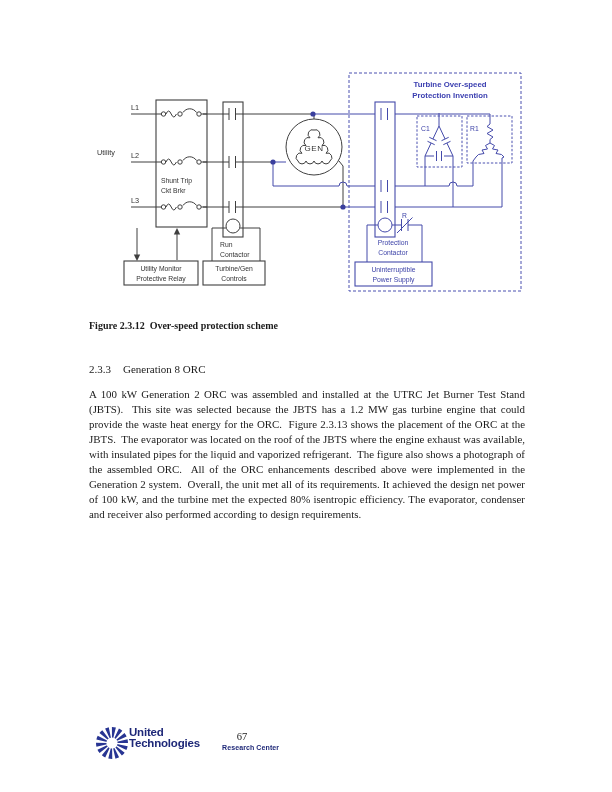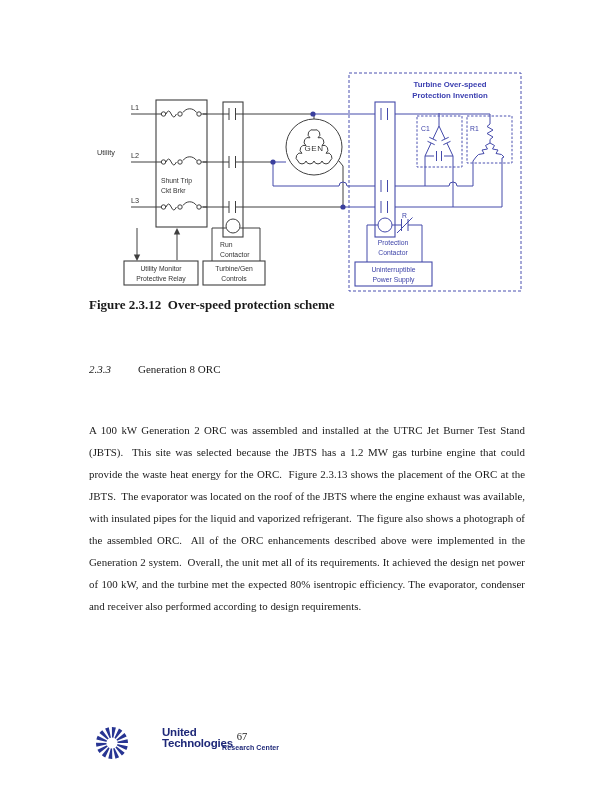--- a/index.html
+++ b/index.html
@@ -14,28 +14,28 @@
   .lblBlue{fill:#3d43a8;font-size:6.8px;}
   .lblTitle{fill:#3a3eb0;font-size:7.8px;font-weight:bold;}
   .wDark{stroke:#3f3f3f;stroke-width:1;fill:none;}
   .wBlue{stroke:#444aaa;stroke-width:1;fill:none;}
   .boxDark{stroke:#3f3f3f;stroke-width:1.1;fill:none;}
   .boxBlue{stroke:#444aaa;stroke-width:1.1;fill:none;}
   .dash{stroke:#4a50b0;stroke-width:1;fill:none;stroke-dasharray:3 2;}
   .dashS{stroke:#4a50b0;stroke-width:1;fill:none;stroke-dasharray:2.4 1.7;}
   .dot{fill:#3a3f9e;stroke:none;}
   
-  .caption{left:89px;top:297px;font-size:13px;font-weight:bold;white-space:pre;}
+  .caption{left:89px;top:320px;font-size:10px;font-weight:bold;white-space:pre;}
   .heading{left:89px;top:363px;font-size:11px;}
-  .heading .num{display:inline-block;margin-right:27px;font-style:italic;}
-  .para{left:89px;top:387px;width:436px;font-size:10.9px;line-height:22px;
-        text-align:justify;white-space:pre-wrap;margin-top:32px;}
+  .heading .num{display:inline-block;margin-right:12px;}
+  .para{left:89px;top:387px;width:436px;font-size:10.9px;line-height:15px;
+        text-align:justify;white-space:pre-wrap;}
   
   .brand{left:129px;top:727px;font-family:"Liberation Sans", sans-serif;
-         font-weight:bold;font-size:11.5px;line-height:11px;color:#1e2878;letter-spacing:-0.2px;margin-left:33px;}
+         font-weight:bold;font-size:11.5px;line-height:11px;color:#1e2878;letter-spacing:-0.2px;}
   .division{left:222px;top:744px;font-family:"Liberation Sans", sans-serif;
             font-weight:bold;font-size:7px;color:#1e2878;letter-spacing:0.1px;}
   .pagenum{left:0;top:731px;width:484px;text-align:center;font-size:10.5px;}
   .logo{left:94px;top:724px;width:36px;height:36px;}
 </style>
 </head>
 <body>
 
 <div class="page">
 

